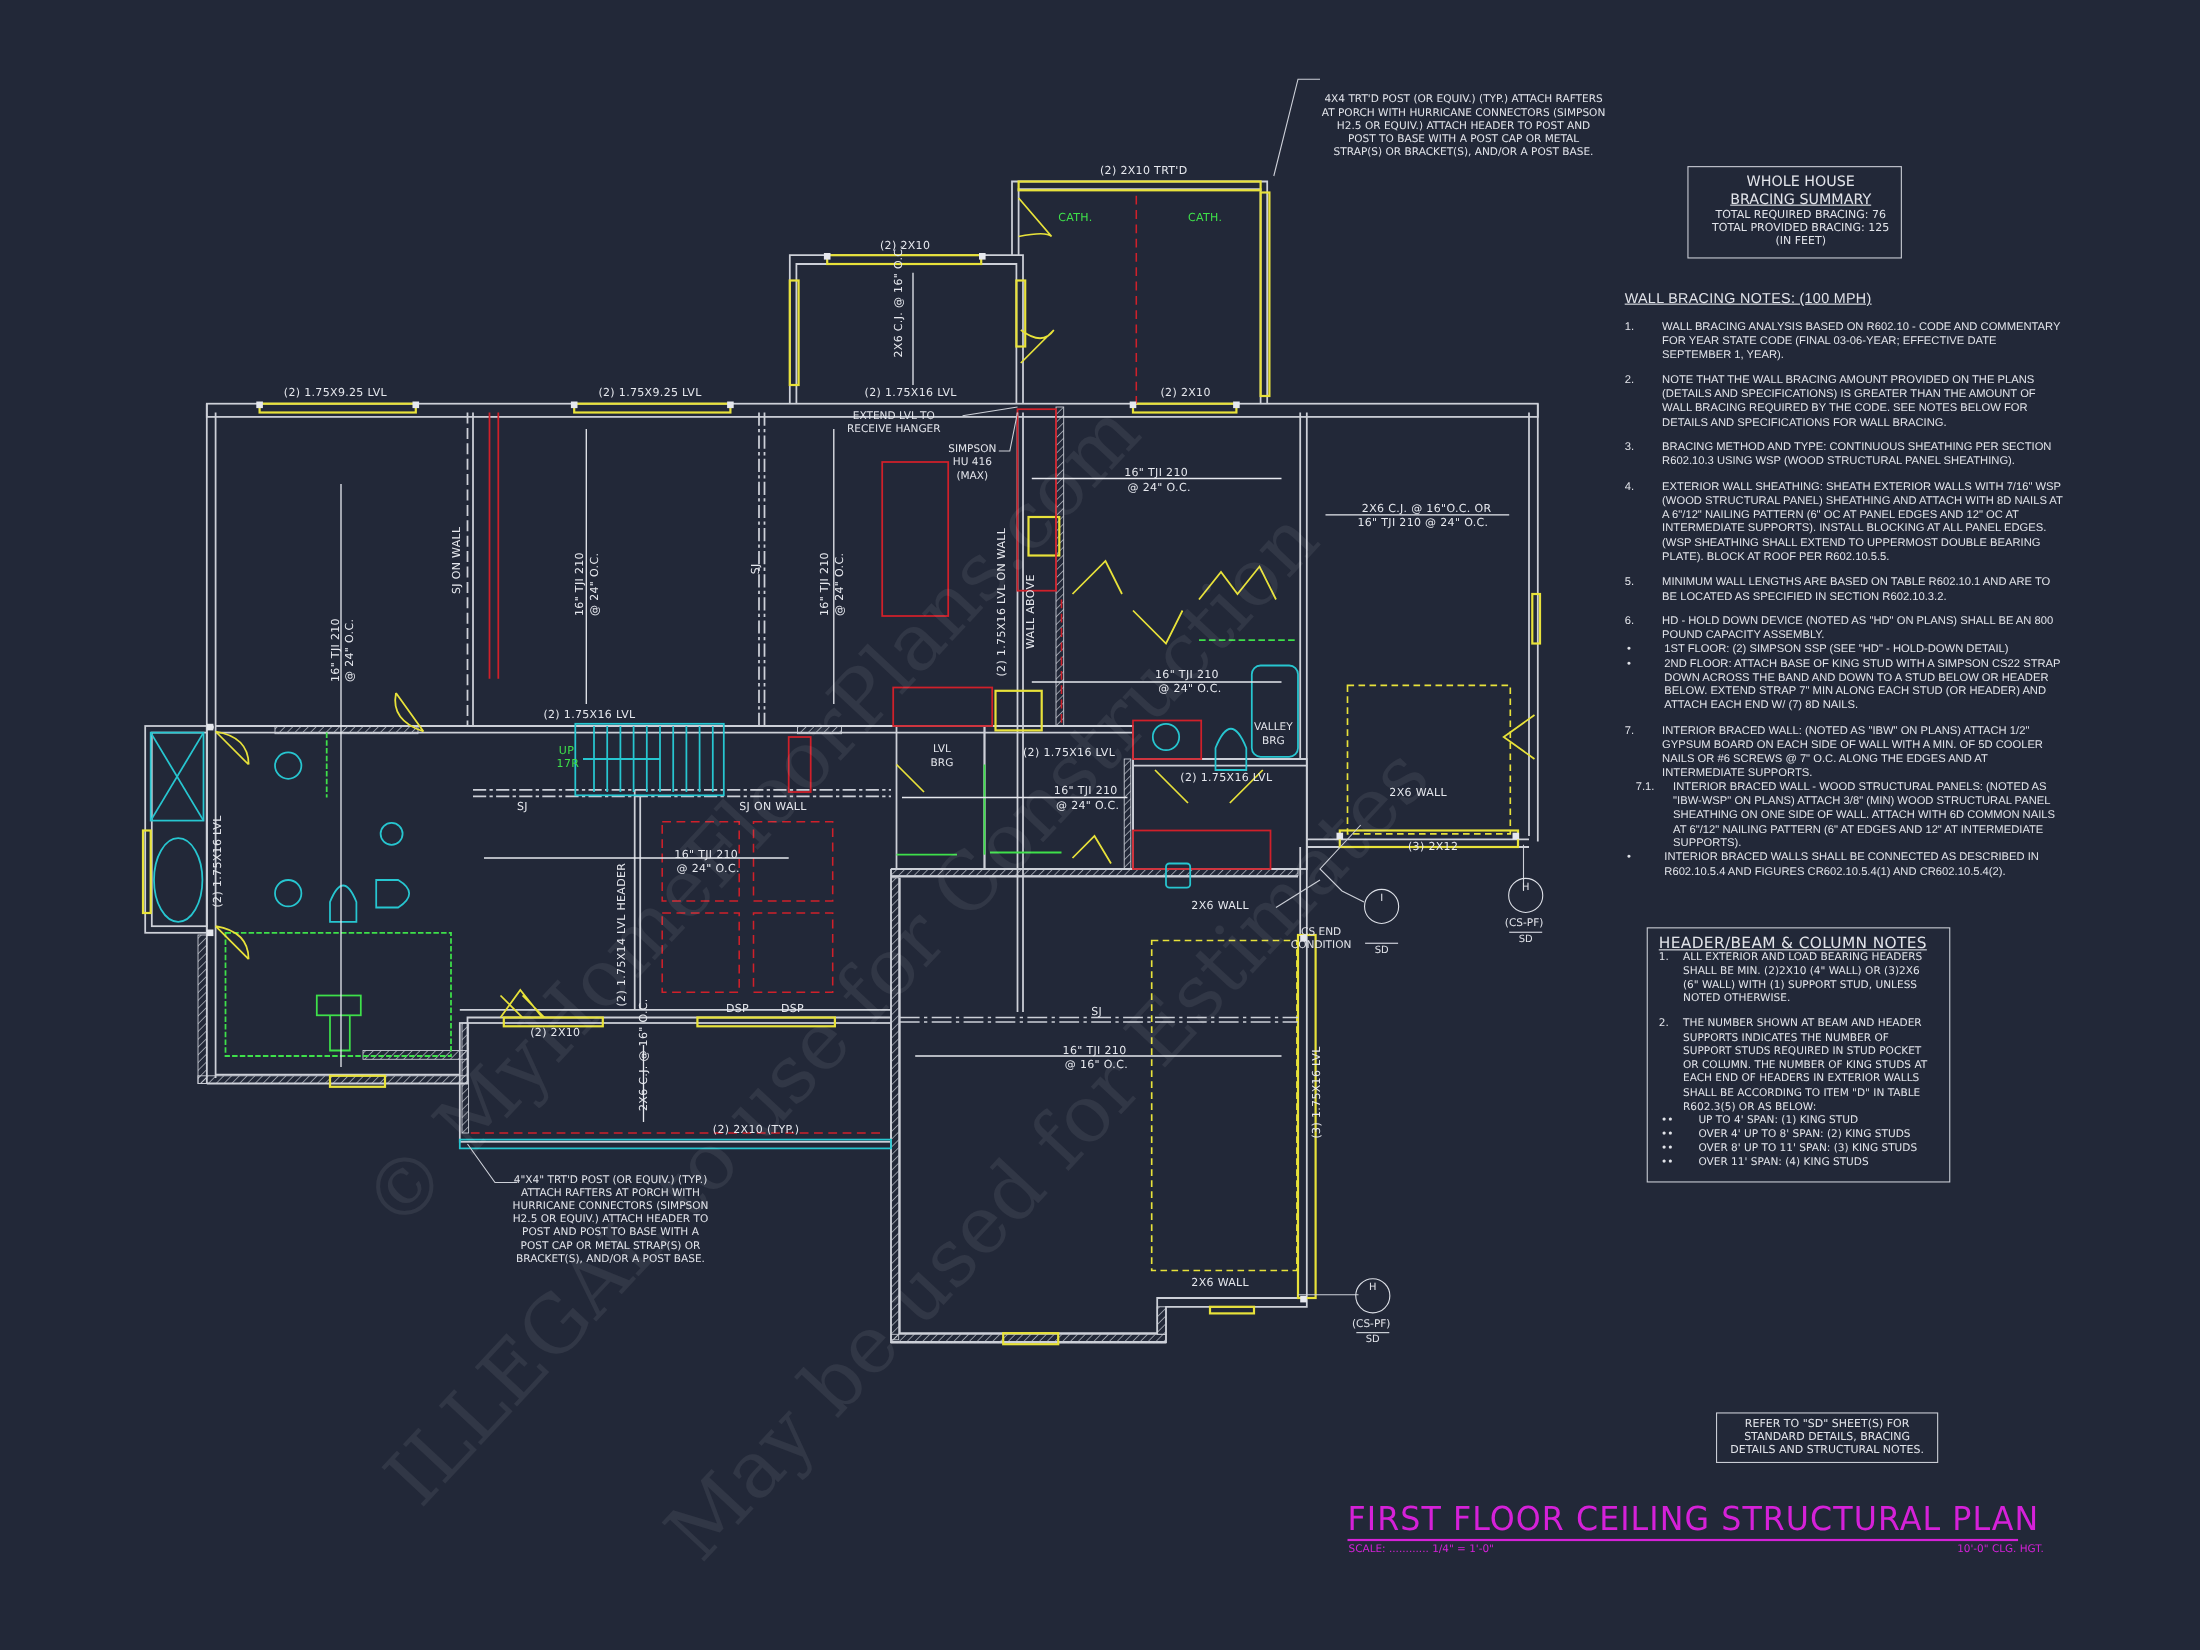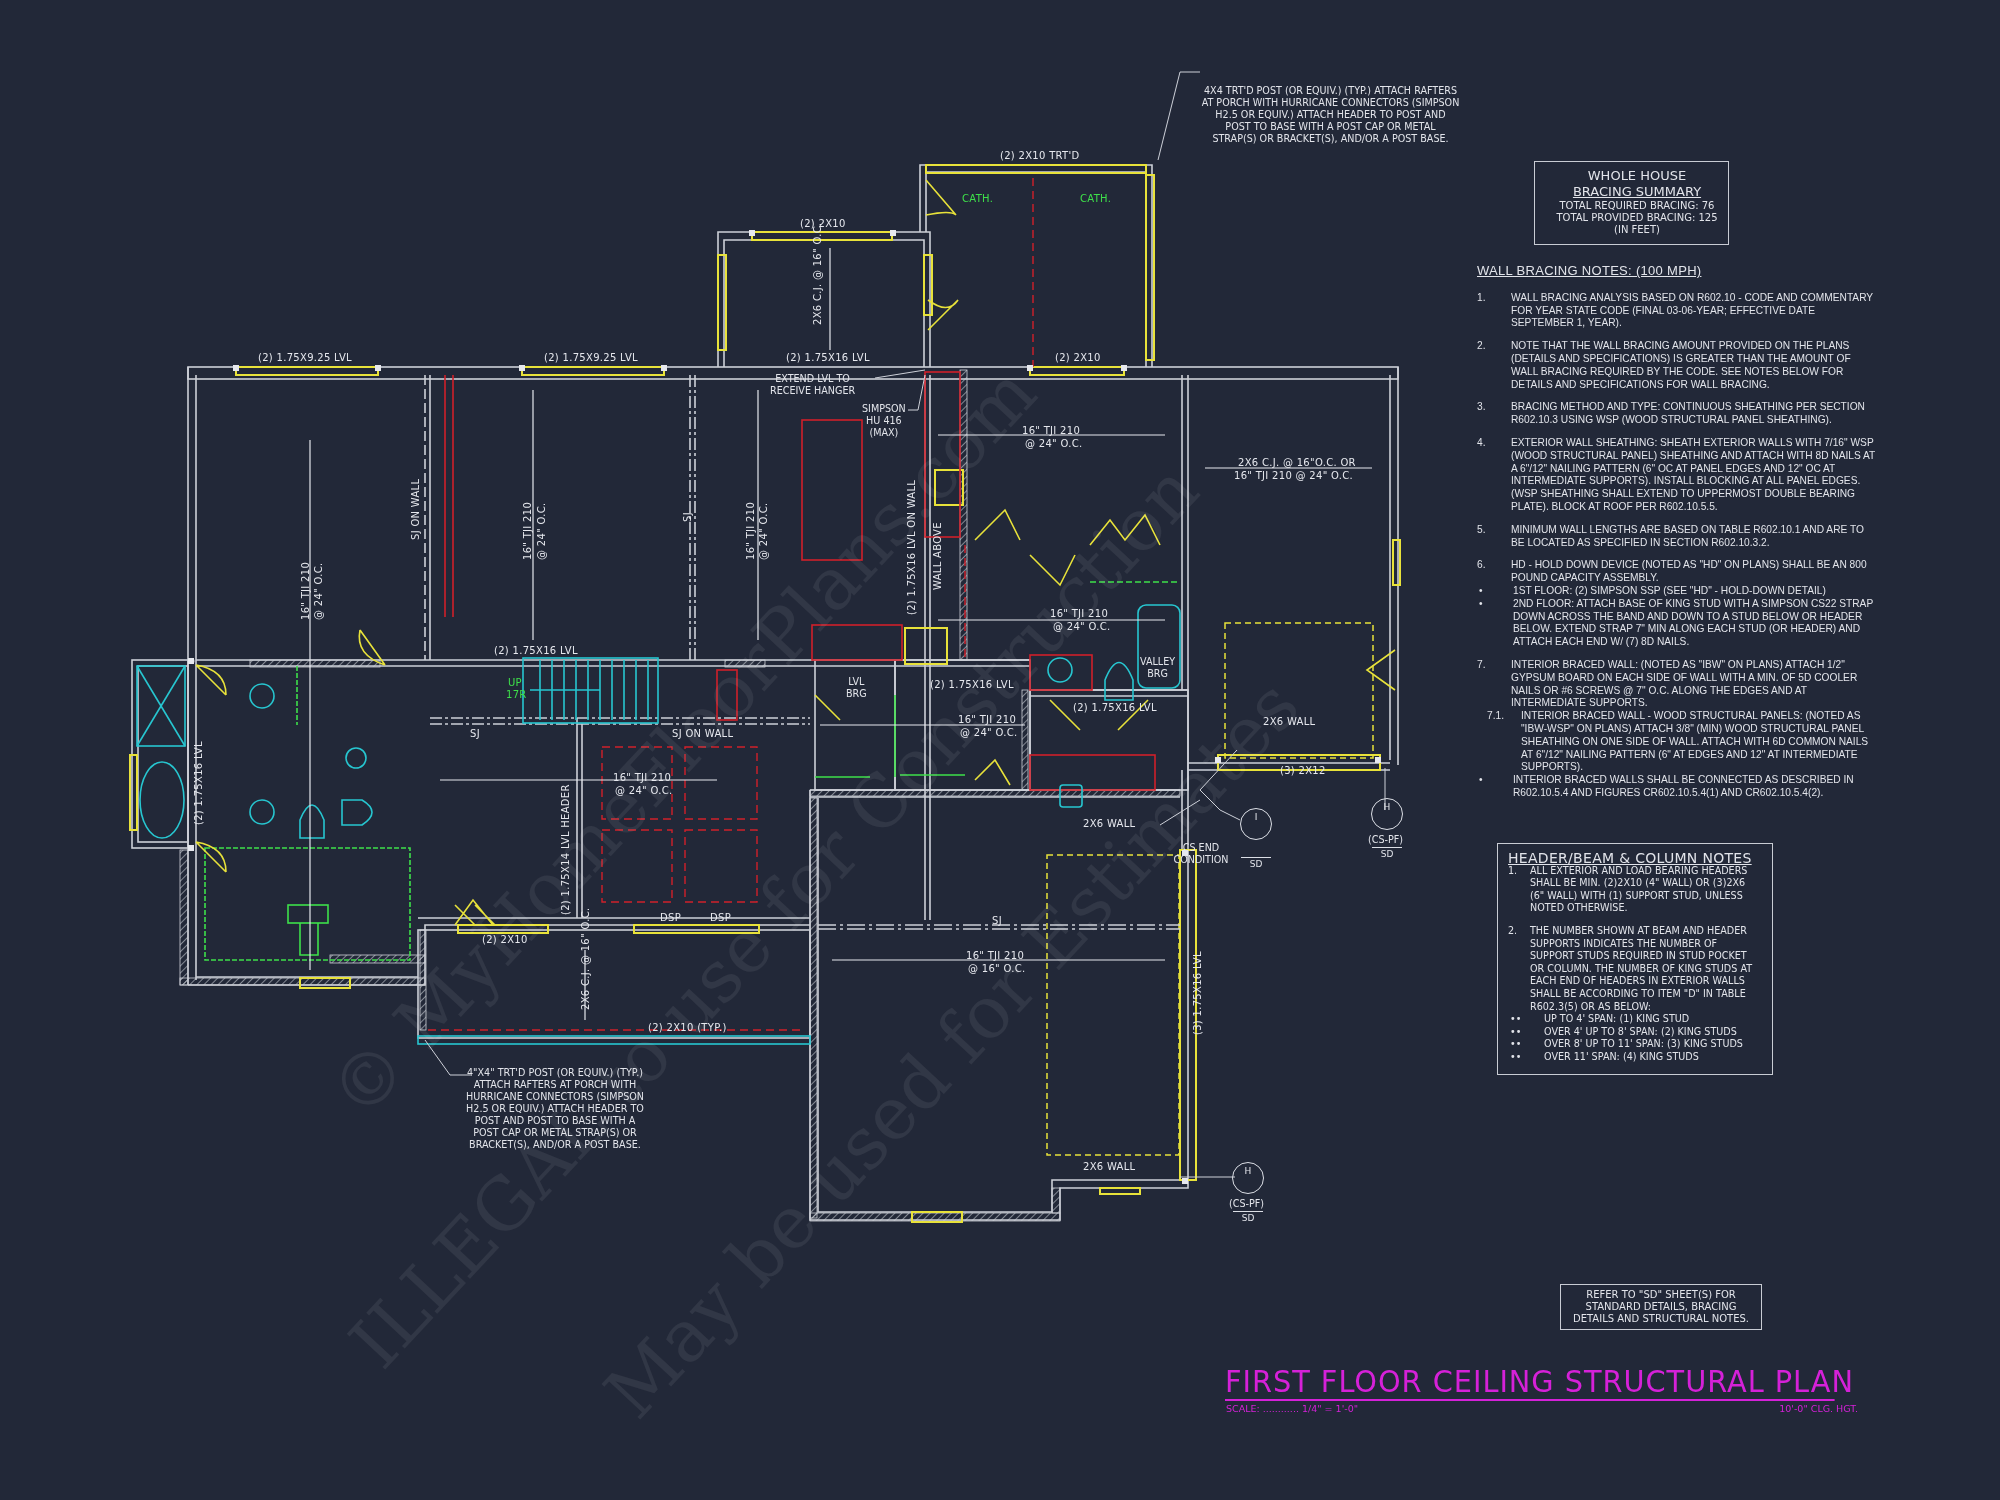--- a/index.html
+++ b/index.html
@@ -369,21 +369,21 @@
 <div class="callout" style="left:465px;top:1067px;width:180px;">
   <div>4"x4" TRT'D POST (OR EQUIV.) (TYP.)</div>
   <div>ATTACH RAFTERS AT PORCH WITH</div>
   <div>HURRICANE CONNECTORS (SIMPSON</div>
   <div>H2.5 OR EQUIV.) ATTACH HEADER TO</div>
   <div>POST AND POST TO BASE WITH A</div>
   <div>POST CAP OR METAL STRAP(S) OR</div>
   <div>BRACKET(S), AND/OR A POST BASE.</div>
 </div>
 
-<div class="boxed" style="left:1534px;top:161px;width:162px;height:70px;padding-left:21px;">
+<div class="boxed" style="left:1534px;top:151px;width:162px;height:70px;padding-left:21px;">
   <div class="h" style="text-decoration:none;">WHOLE HOUSE</div>
   <div class="h" style="text-decoration:underline;">BRACING SUMMARY</div>
   <div class="l">TOTAL REQUIRED BRACING: 76</div>
   <div class="l">TOTAL PROVIDED BRACING: 125</div>
   <div class="l">(IN FEET)</div>
 </div>
 
 <div class="note-block" style="left:1477px;top:265px;width:400px;">
   <div class="title">WALL BRACING NOTES: (100 MPH)</div>
   <div class="note-item">

